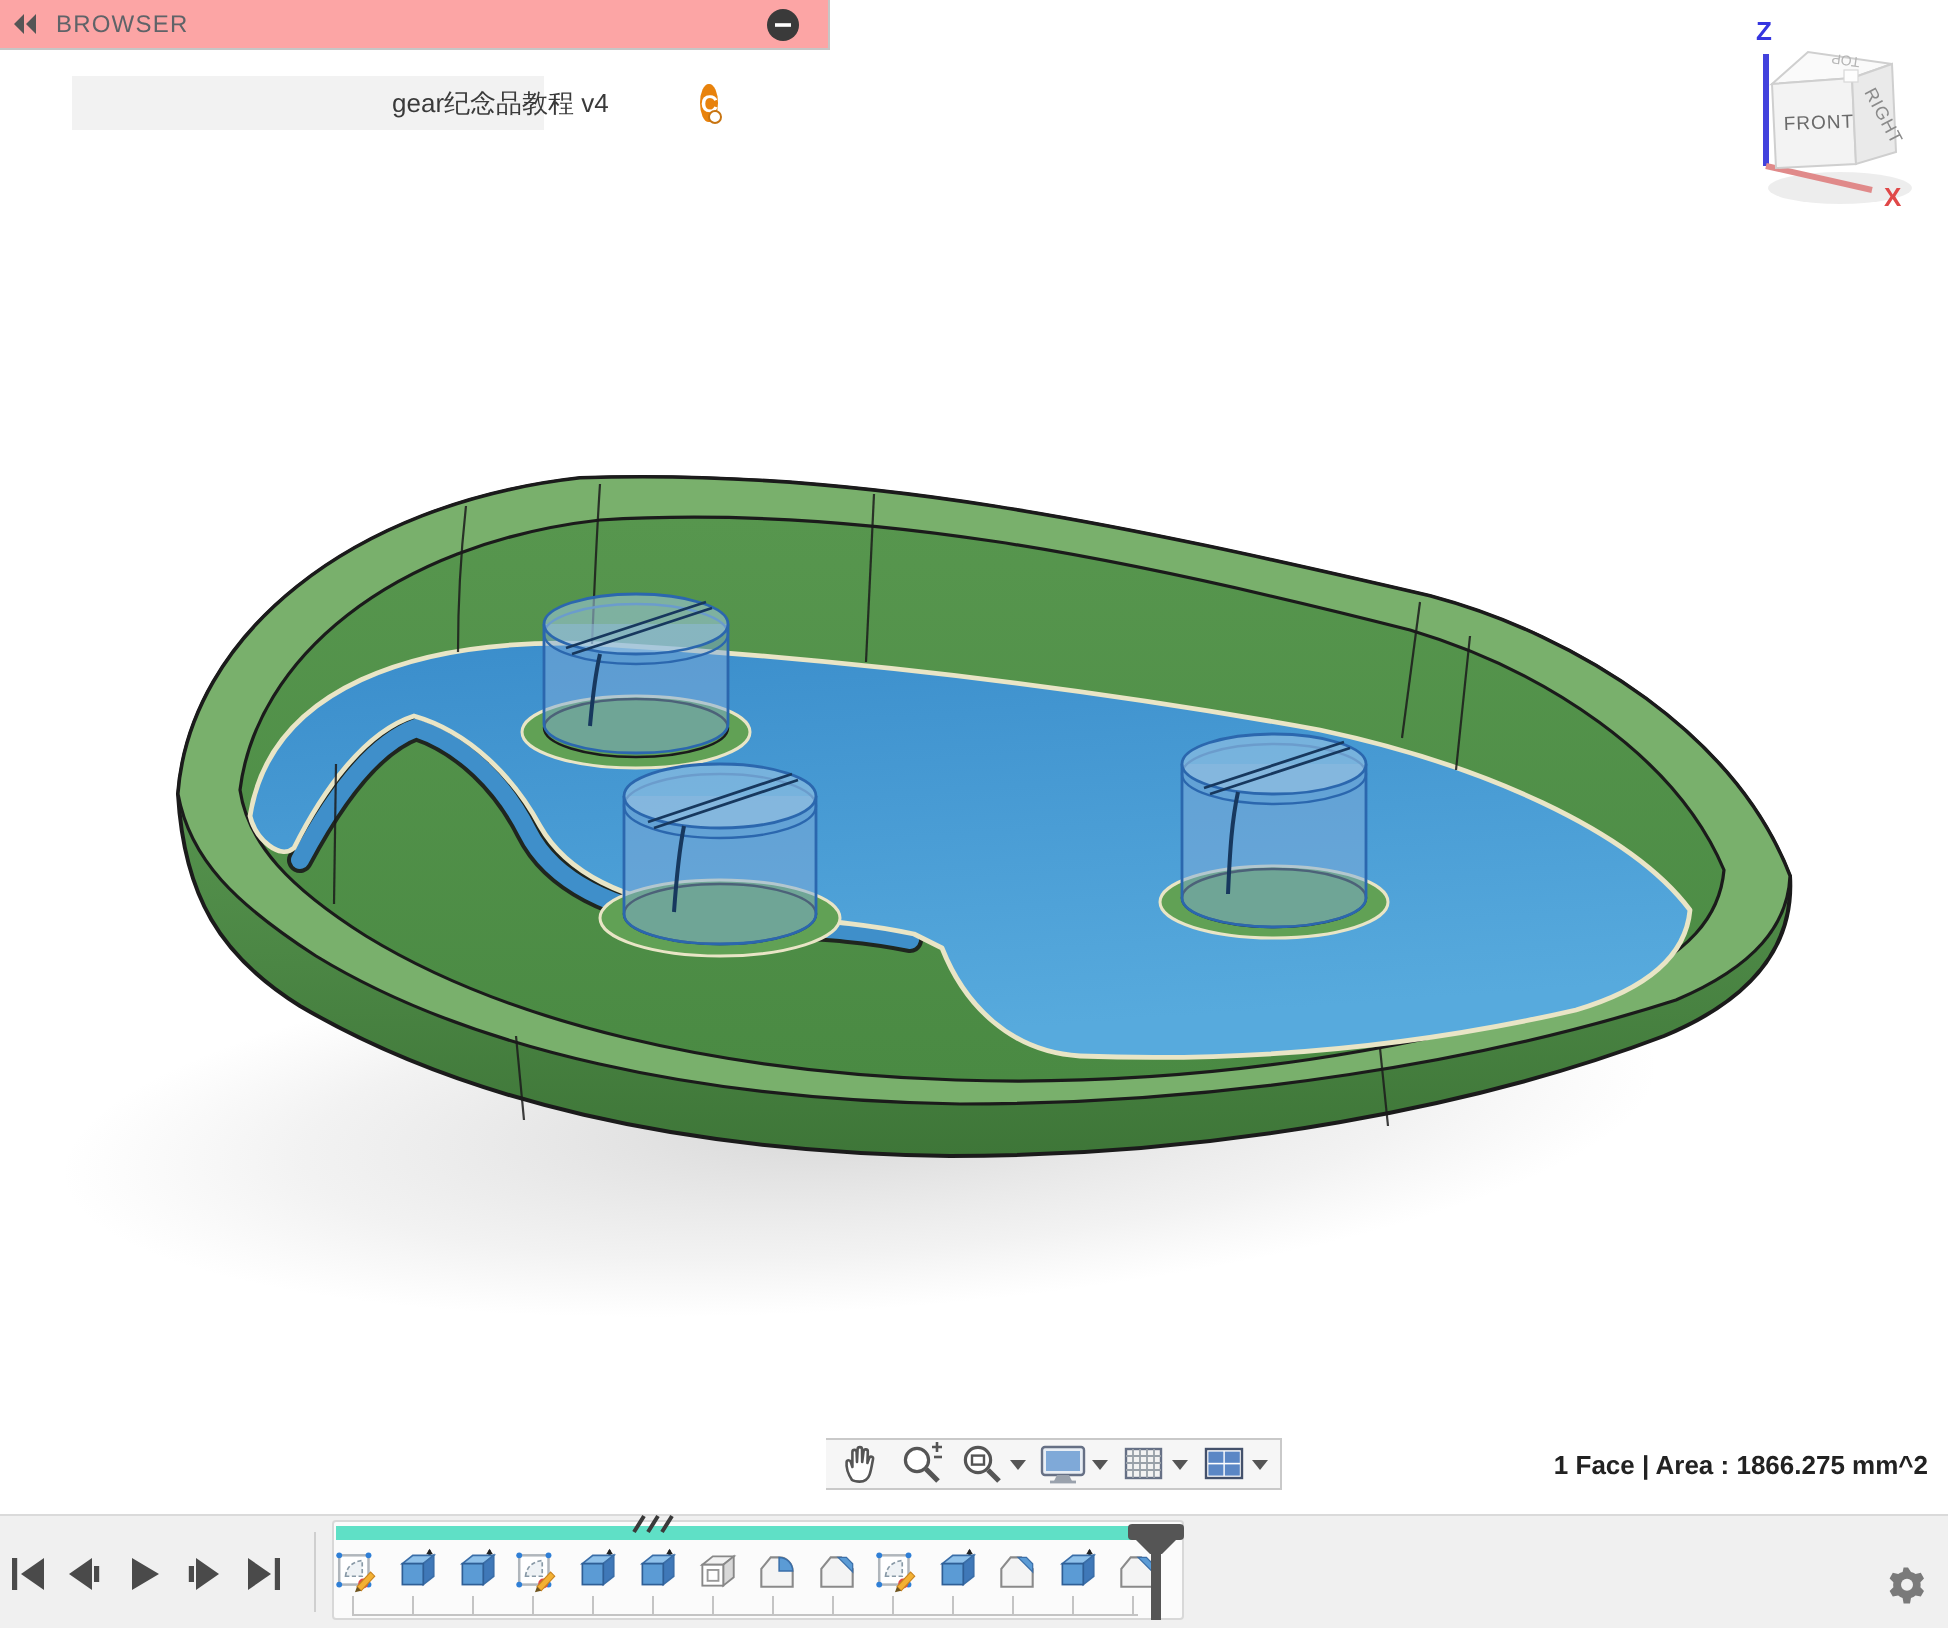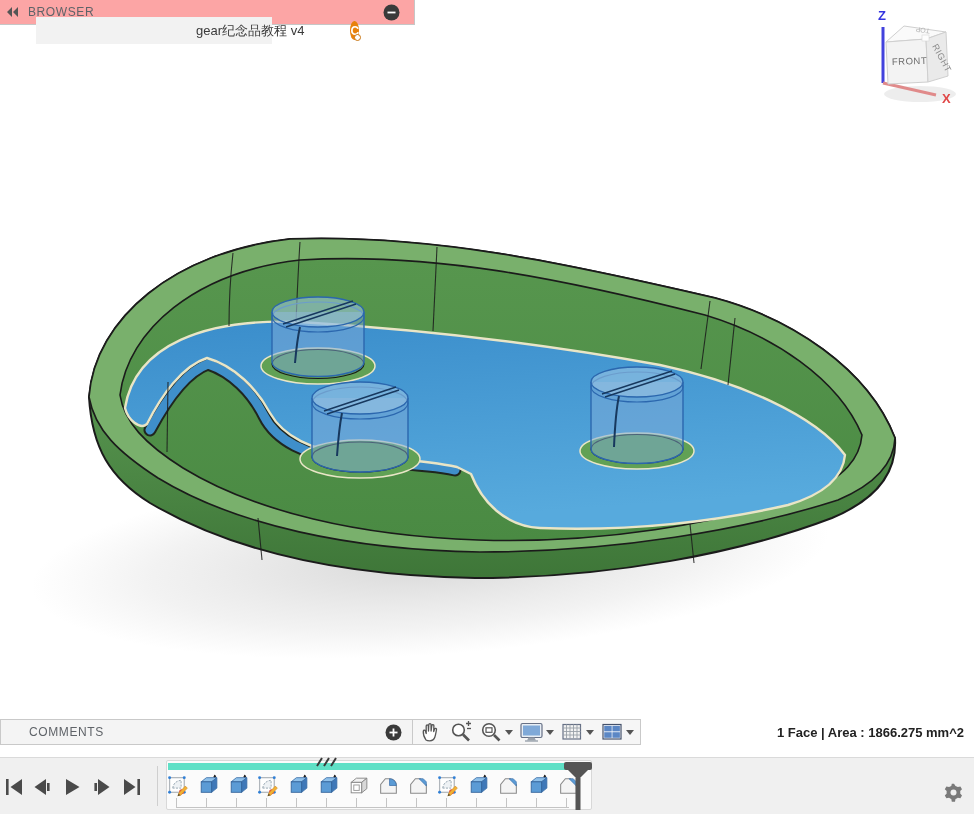--- a/index.html
+++ b/index.html
@@ -11,21 +11,21 @@
   .scene { position:absolute; left:0; top:0; width:974px; height:814px; }
 
   
   .browser-header { position:absolute; left:0; top:0; width:415px; height:25px;
     background:#fca5a5; border-right:1px solid #c6c6c6; border-bottom:1px solid #c6c6c6;
     display:flex; align-items:center; }
   .browser-header .hdr-title { color:#5f6368; font-size:12px; letter-spacing:.6px; margin-left:8px; }
   .hdr-collapse { width:14px; height:12px; margin-left:6px; }
   .hdr-btn { position:absolute; right:14px; top:4px; width:17px; height:17px; }
 
-  .browser-row { position:absolute; left:0; top:17px; width:272px; height:27px;
+  .browser-row { position:absolute; left:0; top:38px; width:272px; height:27px;
     display:flex; align-items:center;gap:36px; }
   .row-bg { position:absolute; left:36px; top:0; width:236px; height:27px; background:#f2f2f2; }
   .tree-arrow { width:12px; height:14px; margin-left:13px; z-index:1; }
   .sel-bar { width:6px; height:27px; background:#e7b02e; margin-left:8px; z-index:1; }
   .eye-ic { width:20px; height:14px; margin-left:8px; z-index:1; }
   .comp-ic { width:18px; height:18px; margin-left:10px; z-index:1; }
   .row-label { font-size:13px; color:#3a3a3a; margin-left:13px; z-index:1; white-space:nowrap; }
   .cloud-badge { position:relative; width:19px; height:19px; margin-left:10px; z-index:1;
     background:#e8820c; border-radius:50%; color:#fff; font-size:12px; font-weight:bold;
     display:flex; align-items:center; justify-content:center; }
@@ -240,28 +240,20 @@
 
     <polygon points="24,40 42,24 84,30 64,37" fill="#fafafa" stroke="#cfcfcf"></polygon>
     <polygon points="24,40 64,37 66,80 26,82" fill="#f3f3f3" stroke="#cfcfcf"></polygon>
     <polygon points="64,37 84,30 86,74 66,80" fill="#eaeaea" stroke="#cfcfcf"></polygon>
     <rect x="60" y="33" width="7" height="6" fill="#fdfdfd" stroke="#d8d8d8" stroke-width="0.6"></rect>
     <text x="30" y="63" font-size="9.5" fill="#6b6b6b" transform="rotate(-2 30 63)" letter-spacing="0.5">FRONT</text>
     <text x="56" y="30" font-size="7" fill="#b5b5b5" transform="rotate(188 62 28)">TOP</text>
     <text x="70" y="44" font-size="9" fill="#8a8a8a" transform="rotate(62 70 44)" letter-spacing="0.5">RIGHT</text>
   </svg>
 
-  <div class="comments-bar">
-    <span class="hdr-title">COMMENTS</span>
-    <svg class="hdr-btn2" viewBox="0 0 17 17">
-      <circle cx="8.5" cy="8.5" r="8" fill="#3a3a3a"></circle>
-      <rect x="4.5" y="7.6" width="8" height="1.8" fill="#fff"></rect>
-      <rect x="7.6" y="4.5" width="1.8" height="8" fill="#fff"></rect>
-    </svg>
-  </div>
 
   <div class="nav-toolbar">
     <span class="tool">
       <svg width="24" height="24" viewBox="0 0 24 24">
         <path d="M7,20 C5,17 4,14 4.3,11 C4.5,9.8 6,9.8 6.4,11 L7.2,13.5 L7.2,6
                  C7.2,4.6 9.3,4.6 9.3,6 L9.5,11 L9.8,4.6 C9.9,3.2 12,3.2 12,4.6 L12.1,11
                  L12.8,5.6 C13,4.3 15,4.4 14.9,5.8 L14.7,11.5 L15.6,9
                  C16.1,7.8 17.8,8.3 17.5,9.6 C17,12 16.6,15 15.8,17.3 C15,19.6 13,20.8 10.8,20.8 C9.2,20.8 7.9,20.6 7,20 Z" fill="#fff" stroke="#555" stroke-width="1.3" stroke-linejoin="round"></path>
       </svg>
     </span>

